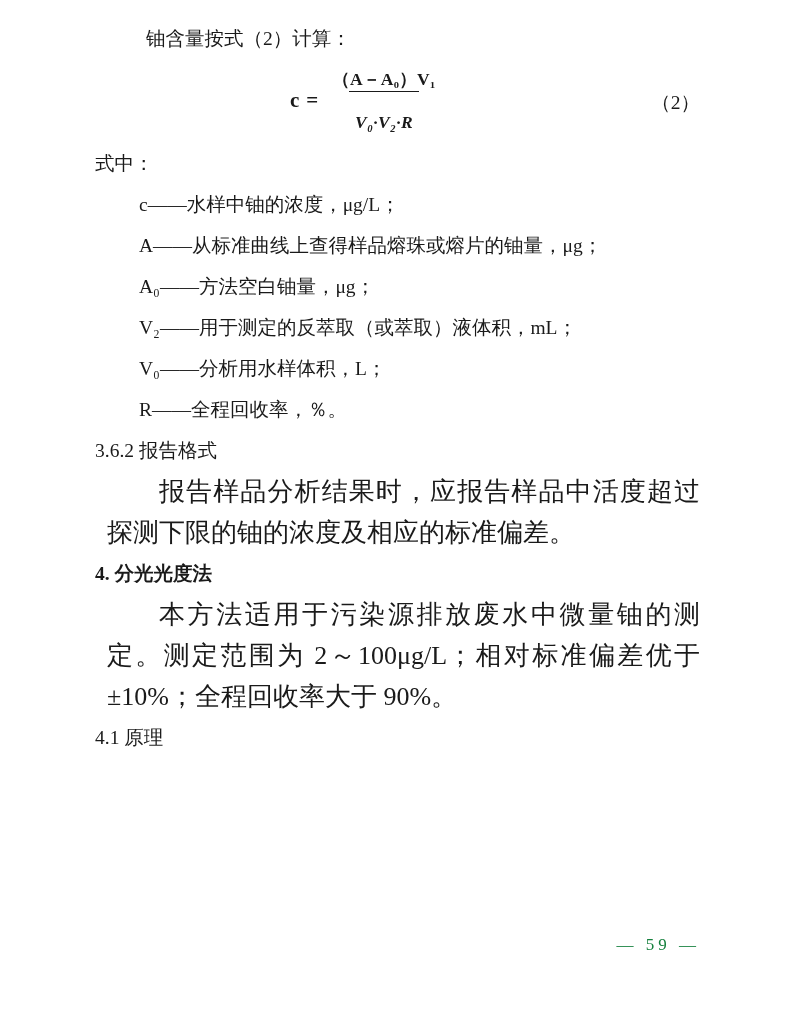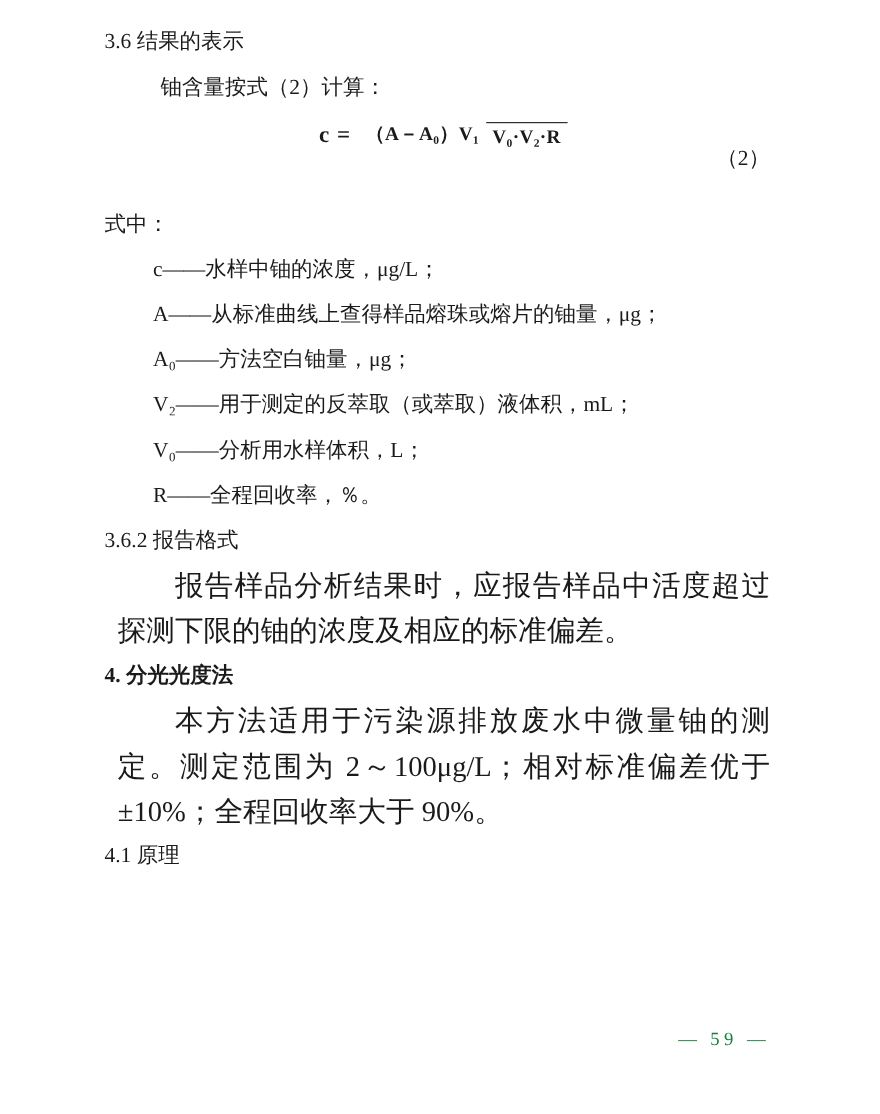--- a/index.html
+++ b/index.html
@@ -63,35 +63,36 @@
   .formula .cvar {
     font-size: 21px;
     margin-right: 7px;
   }
   .formula .eq {
     font-size: 21px;
     margin-right: 8px;
   }
   .frac {
     display: inline-flex;
-    flex-direction: row;
+    flex-direction: column;
     align-items: center;
     justify-content: center;
     line-height: 1.15;
   }
   .frac .num {
     padding: 0 6px 2px 6px;
     font-size: 17.5px;
     letter-spacing: 0.3px;
   }
   .frac .den {
-    padding: 2px 6px 0 6px;
+    padding: 20px 6px 0 6px;
     font-size: 17.5px;
     border-top: 1.4px solid #1a1a1a;
     letter-spacing: 0.3px;
+    font-style: italic;
   }
   .formula-tag {
     position: absolute;
     right: 0;
     top: 26px;
     font-size: 19.5px;
     font-weight: normal;
   }
   .footer {
     position: absolute;
@@ -100,21 +101,20 @@
     font-size: 17px;
     letter-spacing: 4px;
     color: #15803d;
   }
 </style>
 </head>
 <body>
 
 <div class="page">
 
-  <div class="line">3.6 结果的表示</div>
 
 
   <div class="line indent2">铀含量按式（2）计算：</div>
 
   <div class="formula-row">
     <div class="formula">
       <span class="cvar">c</span>
       <span class="eq">=</span>
       <span class="frac">
         <span class="num">（A－A₀）V₁</span>

